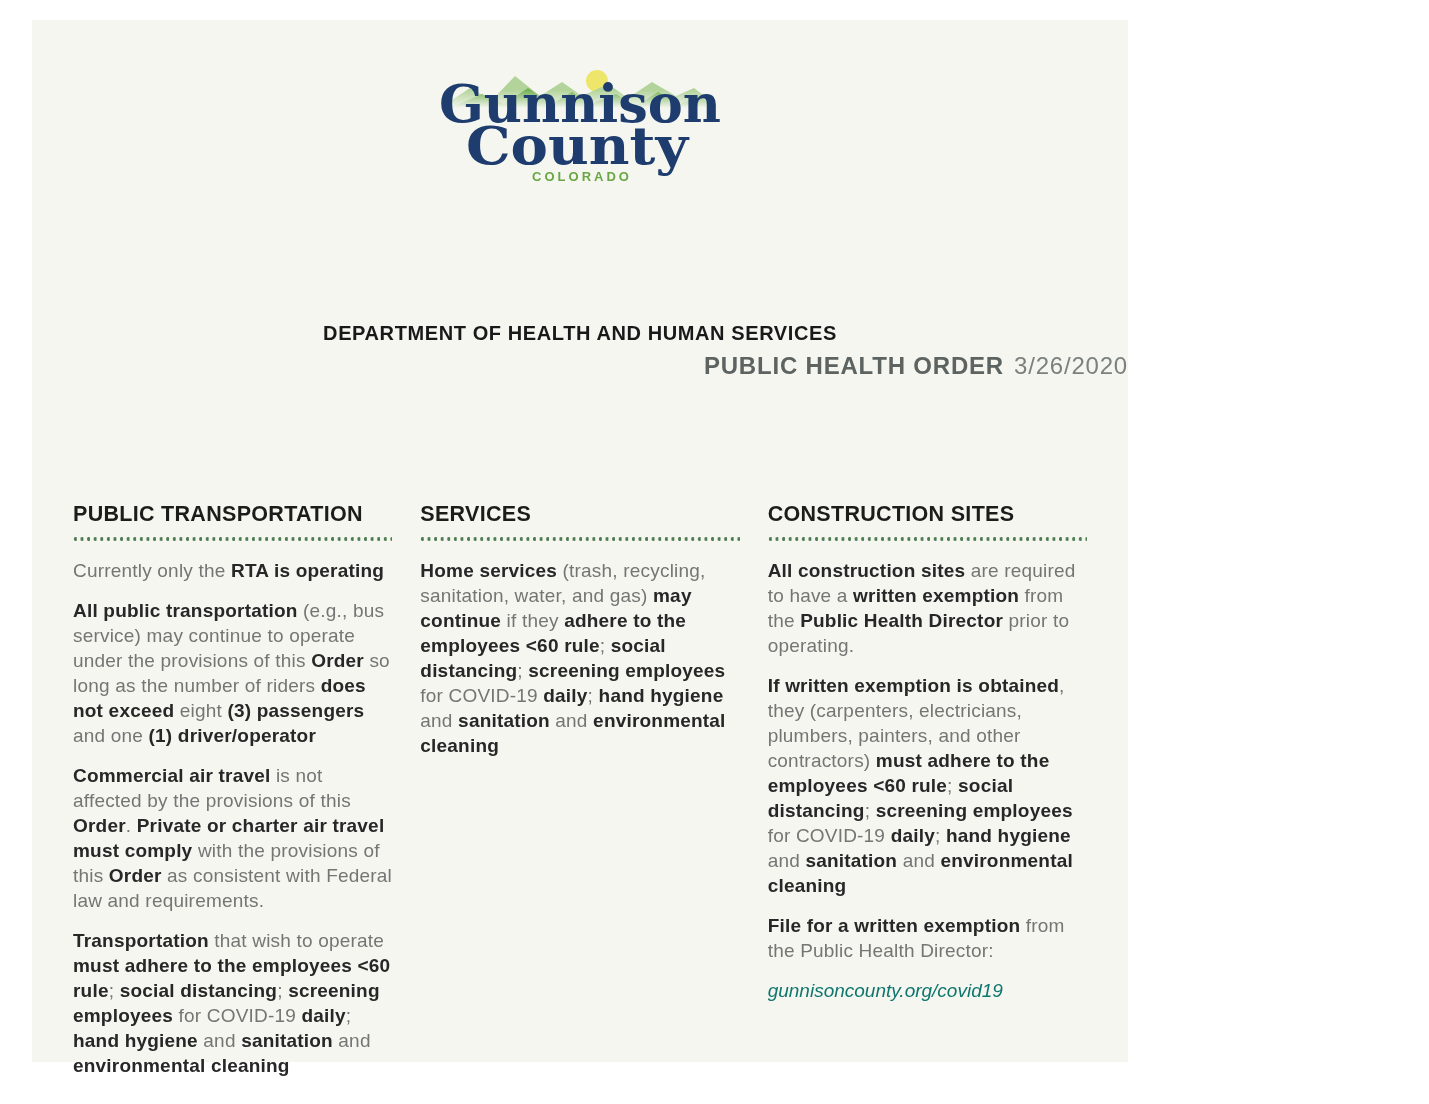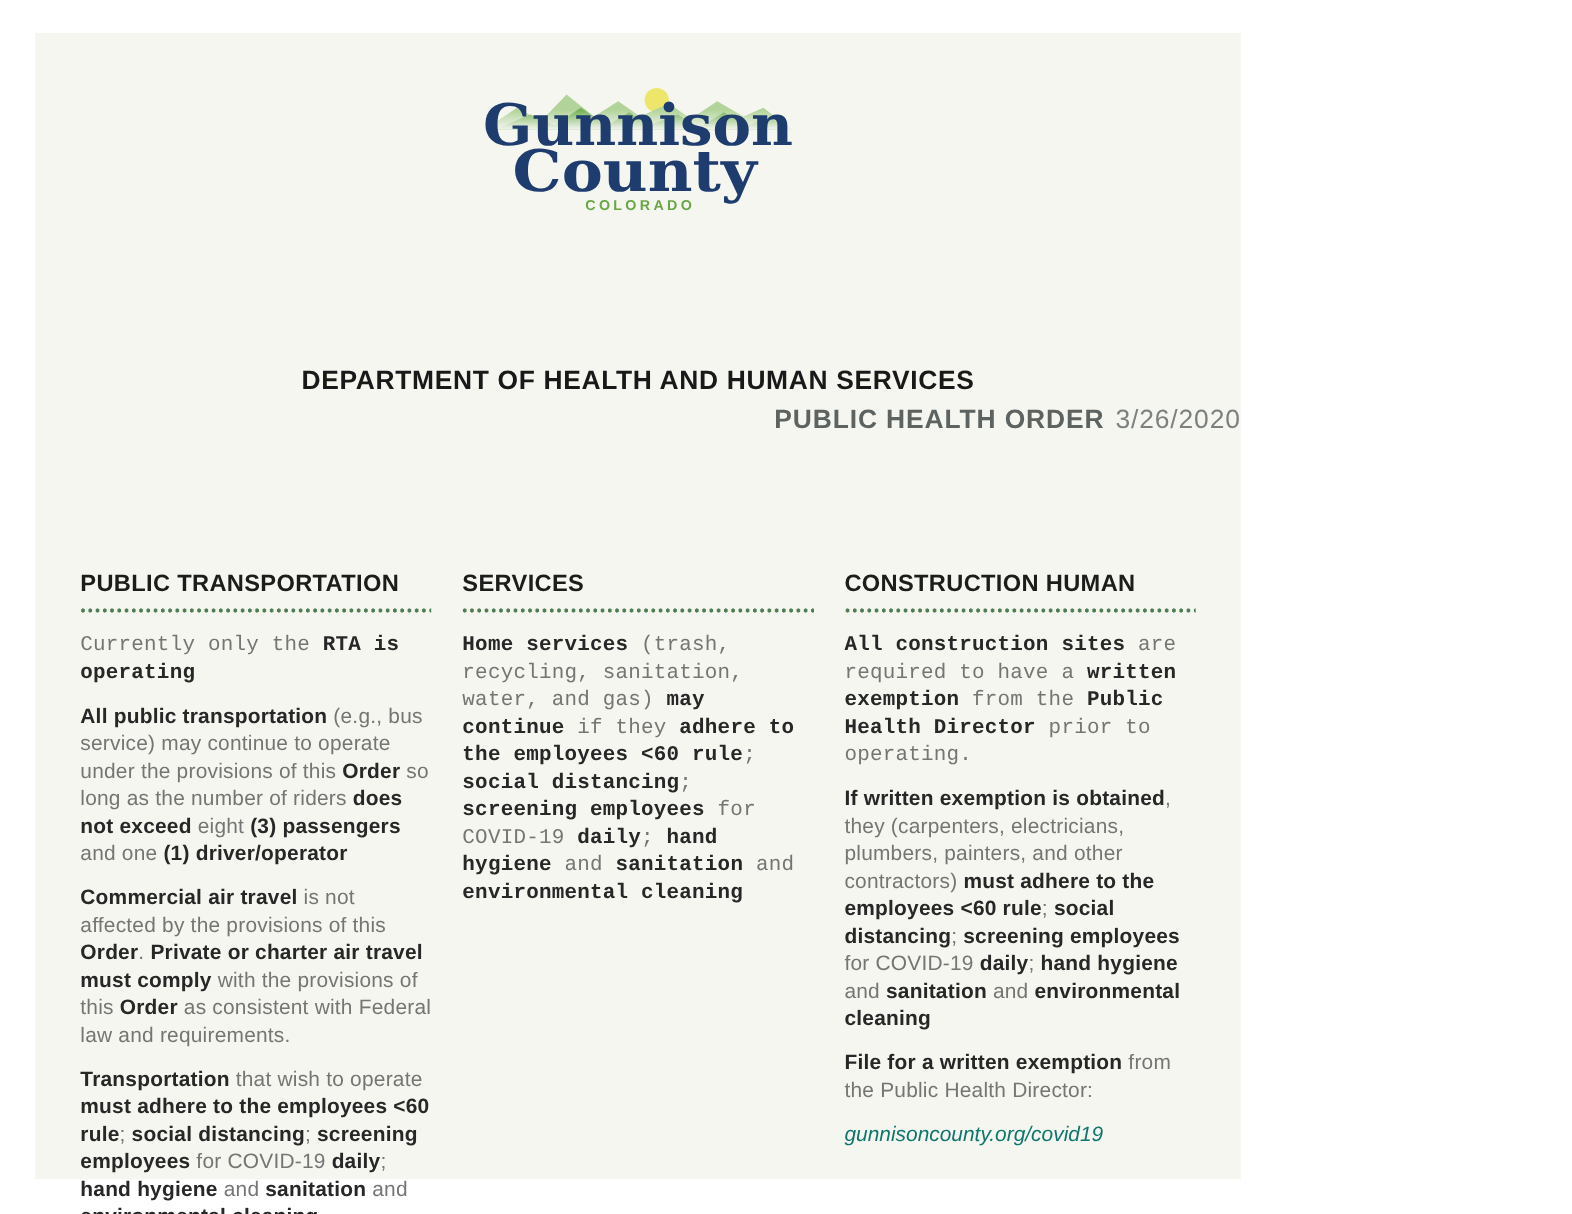--- a/index.html
+++ b/index.html
@@ -7,21 +7,21 @@
     padding: 0;
     background: #ffffff;
     width: 1429px;
     height: 1104px;
     overflow: hidden;
     font-family: "Liberation Sans", sans-serif;
   }
   .sheet {
     position: absolute;
     left: 32px;
-    top: 30px;
+    top: 20px;
     width: 1096px;
     height: 1042px;
     background: #f5f6f0;
   }
   .logo-block {
     text-align: center;
     padding-top: 42px;
   }
   .logo-serif {
     font-family: "DejaVu Serif", serif;
@@ -33,21 +33,21 @@
     font-weight: bold;
     fill: #69a744;
     letter-spacing: 3px;
   }
   .header-block {
     margin-top: 128px;
     text-align: center;
   }
   .page-title {
     margin: 0;
-    font-size: 24px;
+    font-size: 20px;
     font-weight: bold;
     letter-spacing: 0.6px;
     color: #191919;
   }
   .subtitle {
     margin-top: 7px;
     font-size: 24px;
     letter-spacing: 0.8px;
     text-align: right;
   }
@@ -81,21 +81,21 @@
     background-size: 6.6px 6px;
     background-repeat: repeat-x;
   }
   .para {
     margin: 15px 0 0 0;
     font-size: 19px;
     line-height: 25px;
     letter-spacing: 0.2px;
     color: #757573;
   }
-  .section-body .para:first-child { margin-top: 16px; font-family: Liberation Mono, monospace; }
+  .section-body .para:first-child { margin-top: 16px; }
   .para .b {
     font-weight: bold;
     color: #272727;
   }
   .covid-link {
     display: inline-block;
     margin-top: 17px;
     font-size: 19px;
     font-style: italic;
     color: #0f766e;
@@ -146,19 +146,19 @@
 
   <section class="col">
     <h2 class="section-heading">SERVICES</h2>
     <div class="dotline"></div>
     <div class="section-body">
           <p class="para"><span class="b">Home services</span><span> (trash, recycling, sanitation, water, and gas) </span><span class="b">may continue</span><span> if they </span><span class="b">adhere to the employees &lt;60 rule</span><span>; </span><span class="b">social distancing</span><span>; </span><span class="b">screening employees</span><span> for COVID-19 </span><span class="b">daily</span><span>; </span><span class="b">hand hygiene</span><span> and </span><span class="b">sanitation</span><span> and </span><span class="b">environmental cleaning</span></p>
         </div>
   </section>
 
   <section class="col">
-    <h2 class="section-heading">CONSTRUCTION HUMAN</h2>
+    <h2 class="section-heading">CONSTRUCTION SITES</h2>
     <div class="dotline"></div>
     <div class="section-body"><p class="para"><span class="b">All construction sites</span><span> are required to have a </span><span class="b">written exemption</span><span> from the </span><span class="b">Public Health Director</span><span> prior to operating.</span></p><p class="para"><span class="b">If written exemption is obtained</span><span>, they (carpenters, electricians, plumbers, painters, and other contractors) </span><span class="b">must adhere to the employees &lt;60 rule</span><span>; </span><span class="b">social distancing</span><span>; </span><span class="b">screening employees</span><span> for COVID-19 </span><span class="b">daily</span><span>; </span><span class="b">hand hygiene</span><span> and </span><span class="b">sanitation</span><span> and </span><span class="b">environmental cleaning</span></p><p class="para"><span class="b">File for a written exemption</span><span> from the Public Health Director:</span></p><a class="covid-link" href="#">gunnisoncounty.org/covid19</a></div>
   </section>
 </div>
 
 </div>
 
 </body></html>

